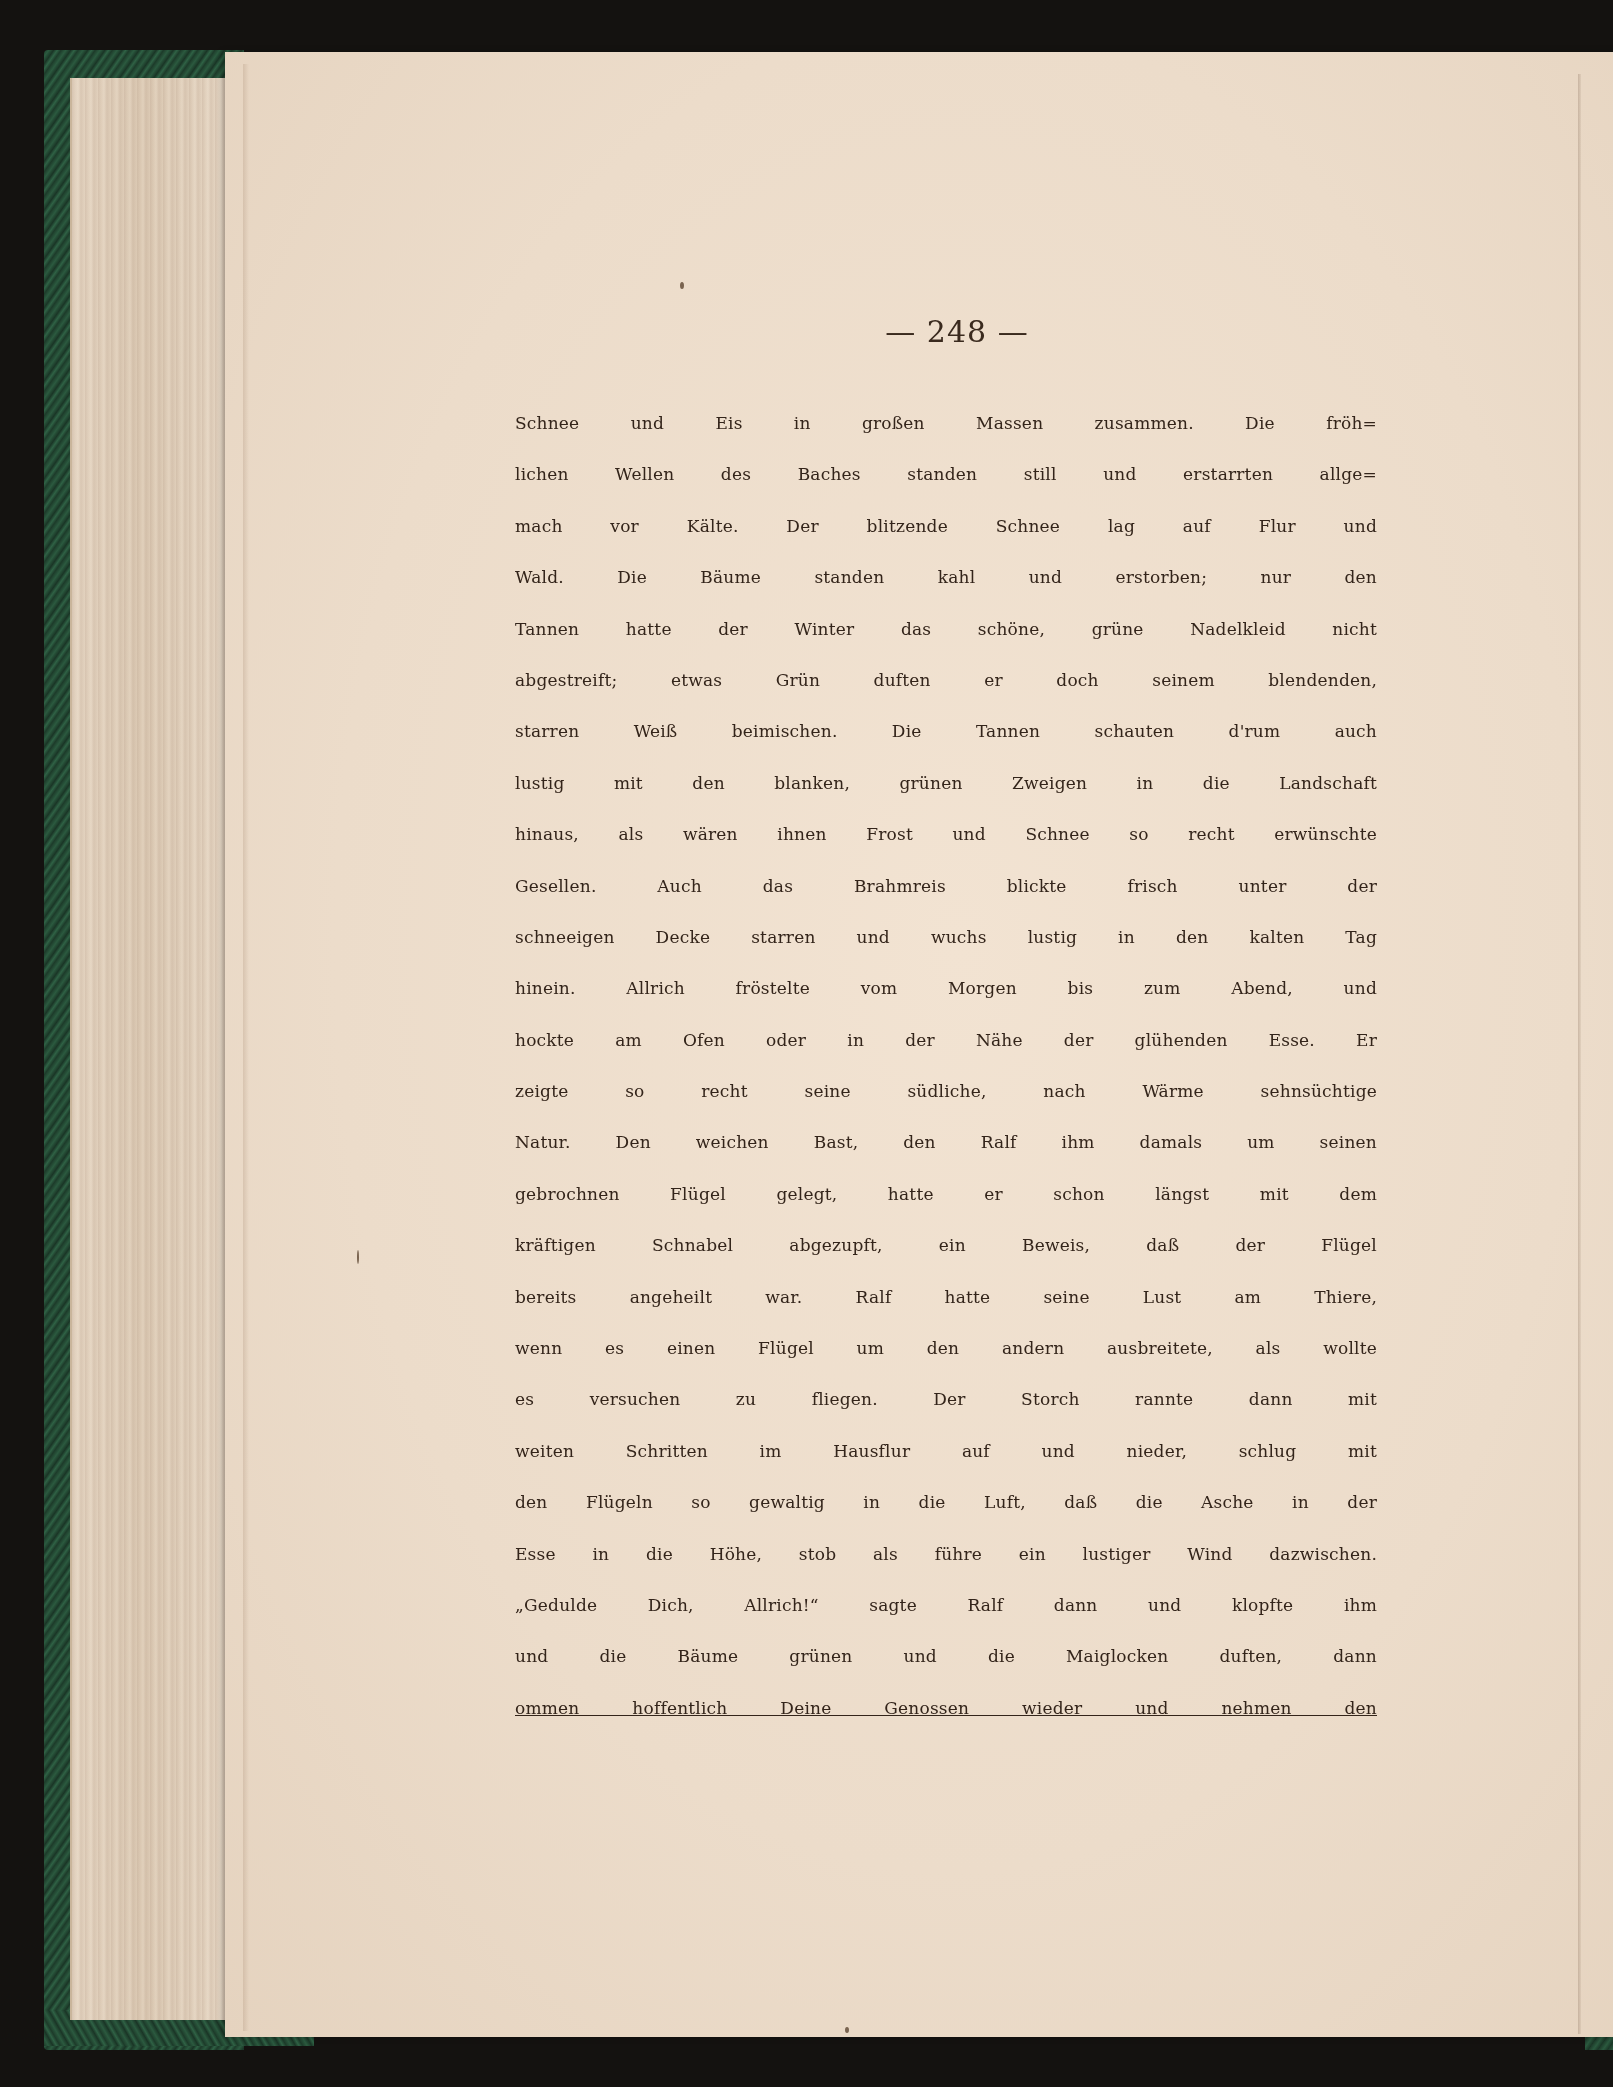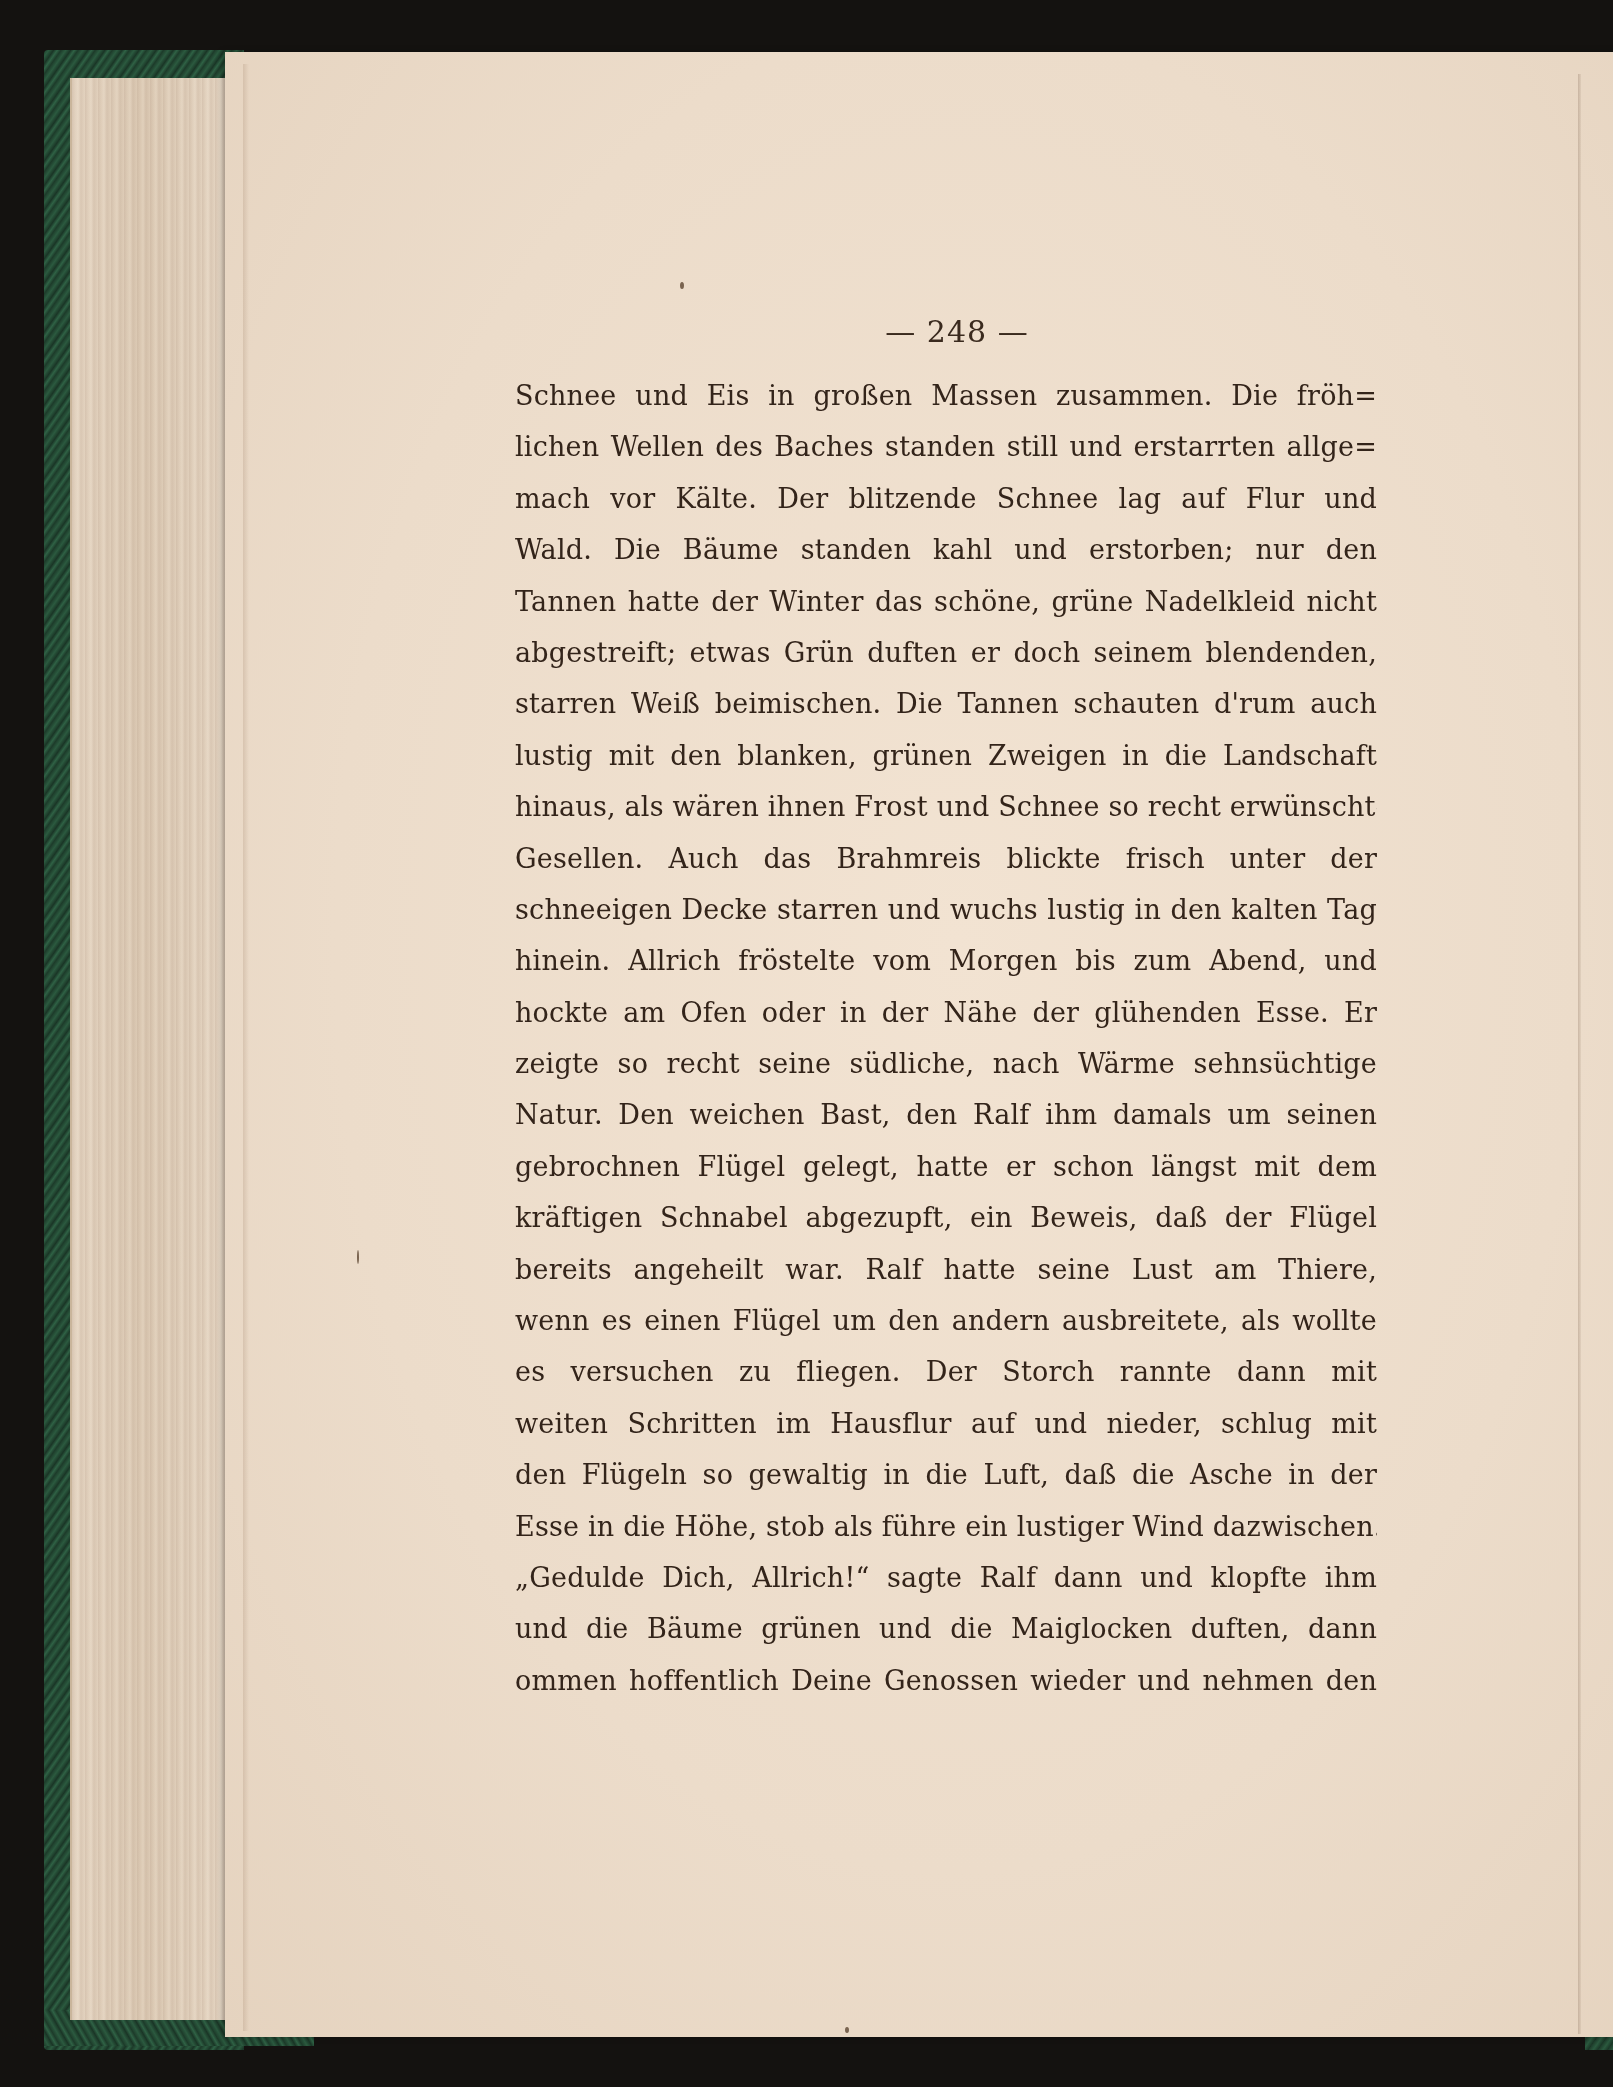--- a/index.html
+++ b/index.html
@@ -41,32 +41,32 @@
   }
   .gutter-line {
     position: absolute; left: 1353px; top: 22px; width: 3px; height: 1960px;
     background: linear-gradient(90deg, rgba(140,115,95,0.35), rgba(140,115,95,0.1));
   }
   .page-number {
     position: absolute; left: 0; width: 100%; top: 262px;
     text-align: center; font-size: 30px; color: #3a2a1e; letter-spacing: 1px;
   }
   .text-block {
-    position: absolute; left: 290px; top: 318px; width: 862px;
+    position: absolute; left: 290px; top: 346px; width: 862px;
     color: #33241a;
     font-family: "DejaVu Serif", serif;
-    font-size: 27px;
+    font-size: 17px;
   }
   .line {
     height: 51.4px; line-height: 51.4px;
     text-align: justify; text-align-last: justify;
     white-space: nowrap; overflow: hidden;
     letter-spacing: 0.2px;
   }
-  .line.last { text-align-last: justify; }
+  .line.last { text-align-last: justify; text-decoration: underline; }
   .mark {
     position: absolute; background: #7a6450; border-radius: 50%;
   }
 </style>
 </head>
 <body>
 
 <div class="cover"></div>
 <div class="cover-bottom"></div>
 <div class="cover-right"></div>

